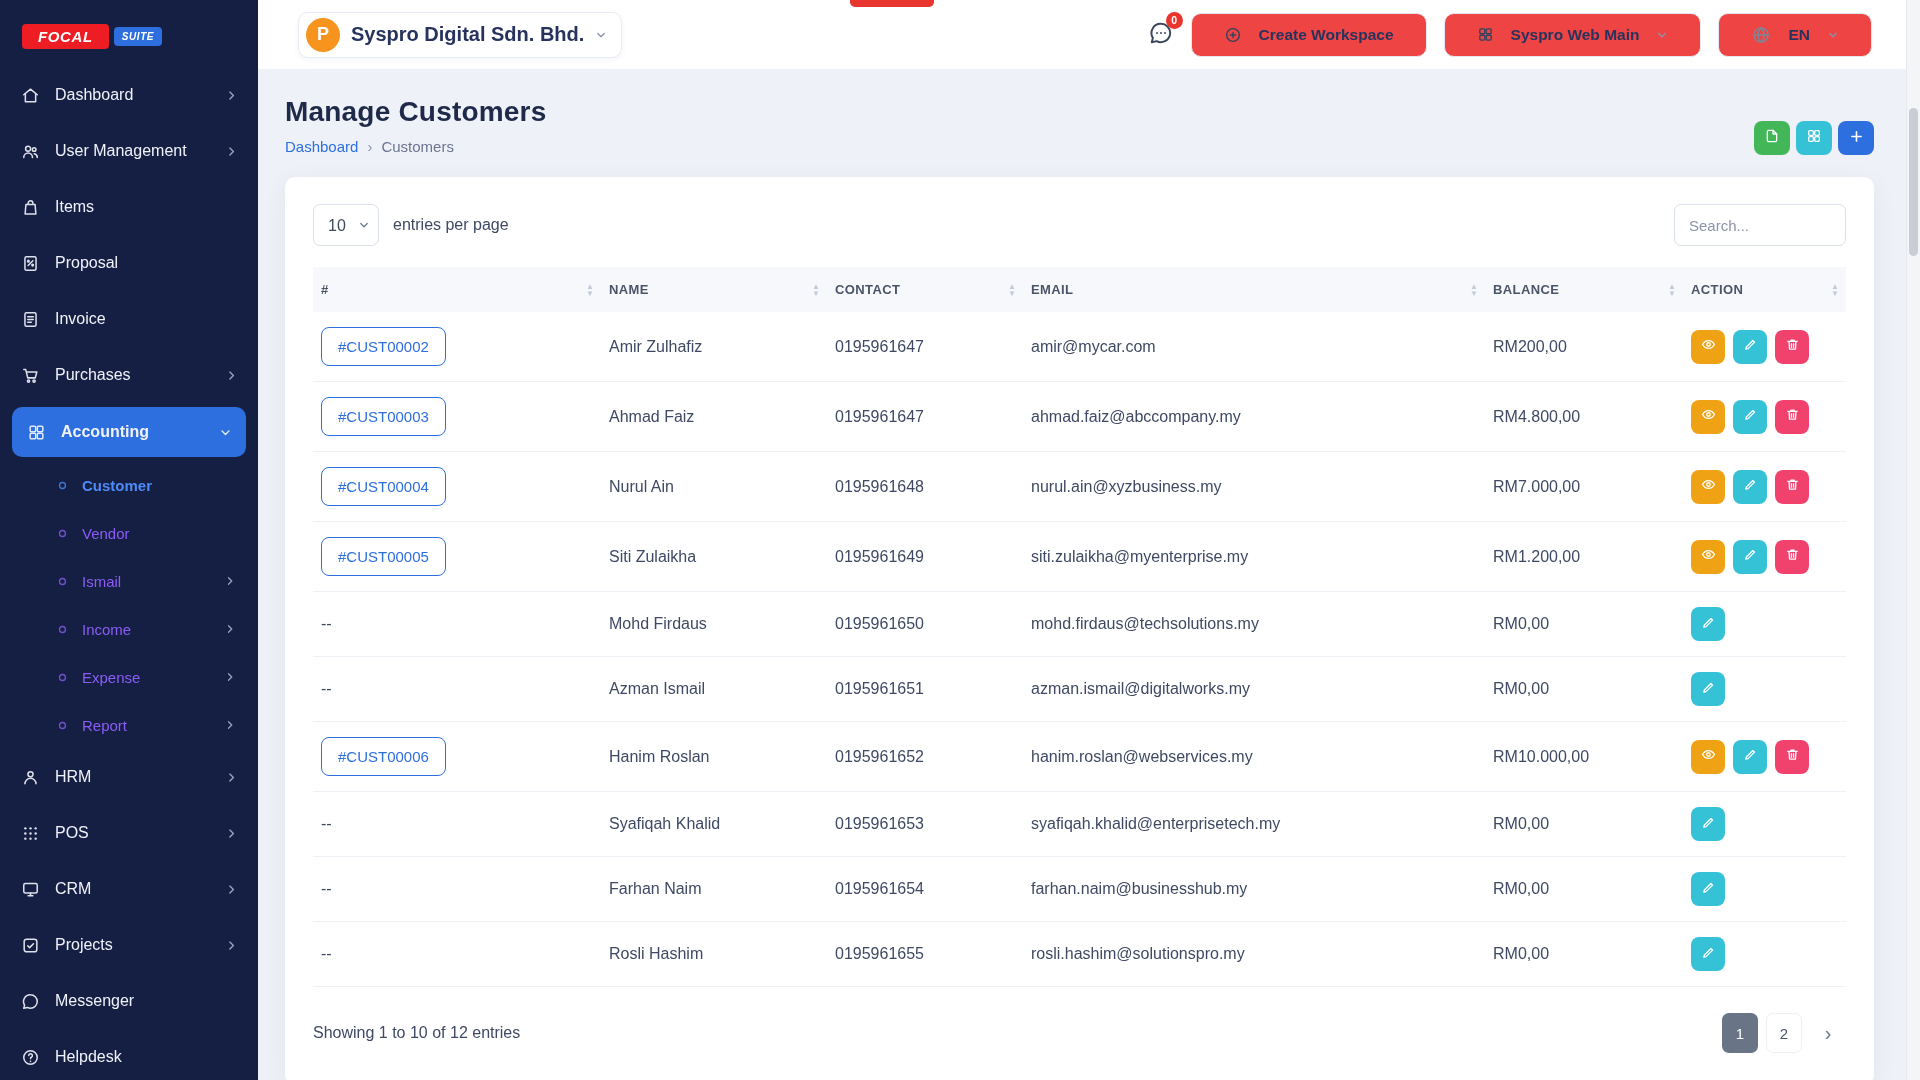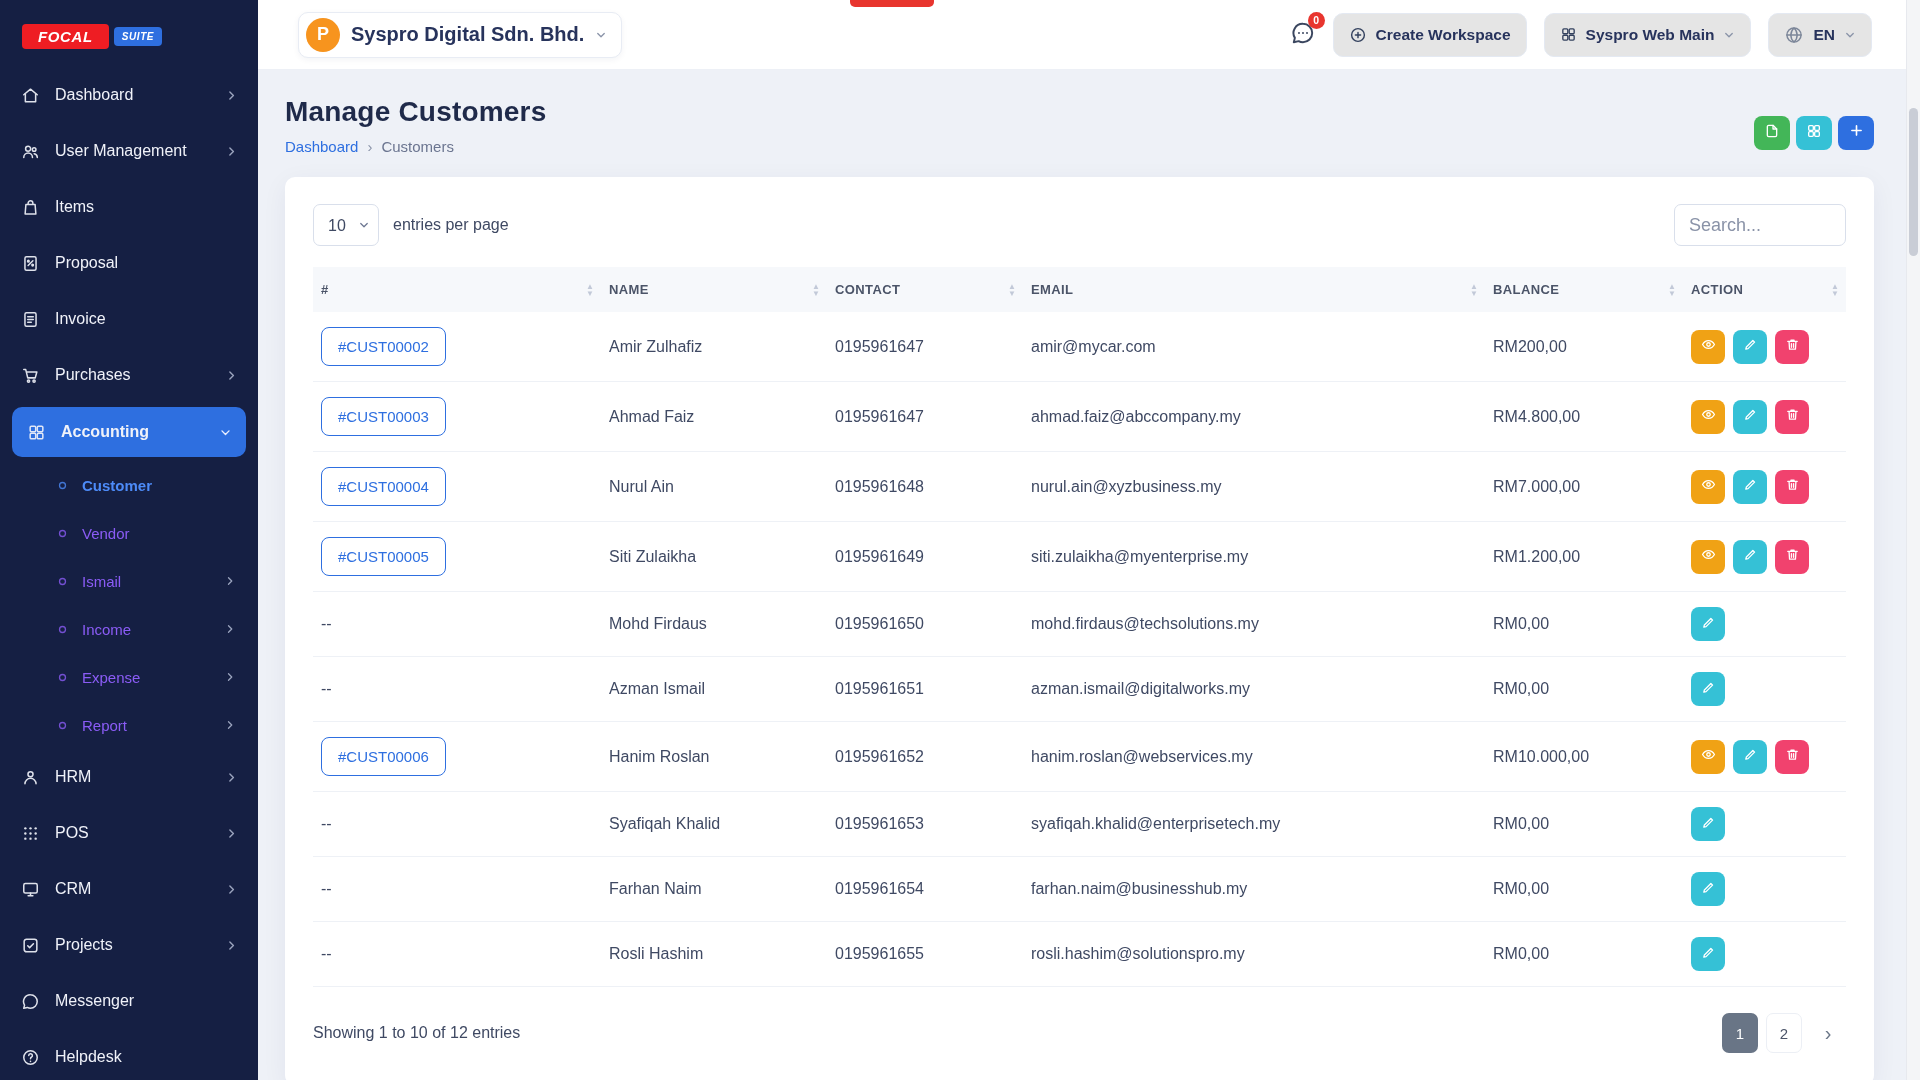--- a/index.html
+++ b/index.html
@@ -24,45 +24,45 @@
 
   
   .topbar{position:fixed;left:258px;right:0;top:0;height:70px;background:#fff;border-bottom:1px solid #edf0f6;display:flex;align-items:center;padding:0 48px 0 40px;z-index:20}
   .company-chip{display:flex;align-items:center;gap:11px;height:46px;padding:0 14px 0 7px;border:1px solid #e8ecf4;border-radius:10px;box-shadow:0 2px 6px rgba(20,30,70,.05);cursor:pointer;background:#fff}
   .company-logo{width:34px;height:34px;border-radius:50%;background:#f7941e;color:#fff;display:flex;align-items:center;justify-content:center;font-weight:800;font-size:18px}
   .company-name{font-size:20px;color:#27335c;font-weight:600}
   .company-chip .chev{color:#8a93a8;display:flex}
   .top-right{margin-left:auto;display:flex;align-items:center;gap:17px}
   .icon-btn{position:relative;color:#3a465f;display:flex;cursor:pointer}
   .count-badge{position:absolute;top:-8px;right:-9px;min-width:17px;height:17px;border-radius:9px;background:#e8352e;color:#fff;font-size:10.5px;display:flex;align-items:center;justify-content:center;padding:0 4px;font-weight:700}
-  .pill{display:flex;align-items:center;gap:9px;height:44px;padding:0 15px;border:1px solid #e4e9f2;border-radius:10px;font-size:15.5px;color:#27335c;font-weight:600;cursor:pointer;background:#e5e5e5}
+  .pill{display:flex;align-items:center;gap:17px;height:44px;padding:0 32px;border:1px solid #e4e9f2;border-radius:10px;font-size:15.5px;color:#27335c;font-weight:600;cursor:pointer;background:#ef4444}
   .pill .chev{color:#8a93a8;display:flex}
   .pill .picon{display:flex;color:#33415e}
   .pill .gicon{display:flex;color:#7c8699}
 
   
   .content{margin-left:258px;padding:96px 46px 0 27px}
-  .page-head{display:flex;align-items:center;justify-content:space-between}
+  .page-head{display:flex;align-items:flex-end;justify-content:space-between}
   h1{font-size:28px;color:#1f2a4a;font-weight:700;letter-spacing:.2px}
   .breadcrumb{margin-top:10px;font-size:15px;display:flex;gap:9px;align-items:center}
   .breadcrumb a{color:#2e6fe0;text-decoration:none;cursor:pointer}
   .breadcrumb .sep{color:#8a93a8}
   .breadcrumb .cur{color:#6b7590}
   .head-actions{display:flex;gap:6px;margin-top:14px}
   .hbtn{width:36px;height:34px;border-radius:8px;display:flex;align-items:center;justify-content:center;color:#fff;cursor:pointer}
   .hbtn.green{background:#43b658}.hbtn.teal{background:#35c1d6}.hbtn.blue{background:#2e6fe0}
 
   .card{margin-top:22px;background:#fff;border-radius:10px;box-shadow:0 6px 26px rgba(30,42,80,.06);padding-bottom:4px}
   .controls{display:flex;align-items:center;padding:27px 28px 21px}
   .select-wrap{position:relative}
   select{appearance:none;-webkit-appearance:none;width:66px;height:42px;border:1px solid #d9dfeb;border-radius:7px;padding:0 26px 0 14px;font-size:16px;color:#3f4963;background:#fff;font-family:inherit}
   .select-wrap .chev{position:absolute;right:9px;top:50%;transform:translateY(-50%);color:#6b7590;pointer-events:none;display:flex}
   .entries-label{margin-left:14px;font-size:16px;color:#3f4963}
   .search{margin-left:auto}
-  .search input{width:172px;height:42px;border:1px solid #d9dfeb;border-radius:7px;padding:0 14px;font-size:18px;color:#3f4963;font-family:inherit}
+  .search input{width:172px;height:42px;border:1px solid #d9dfeb;border-radius:7px;padding:0 14px;font-size:15px;color:#3f4963;font-family:inherit}
   .search input::placeholder{color:#8a93a8}
 
   table{width:calc(100% - 56px);margin:0 28px;border-collapse:collapse;table-layout:fixed}
   thead th{background:#f6f8fb;text-align:left;font-size:13px;color:#4b5468;font-weight:700;letter-spacing:.4px;padding:15px 26px 15px 8px;position:relative;text-transform:uppercase;cursor:pointer}
   .sort{position:absolute;right:7px;top:50%;transform:translateY(-50%);display:flex;flex-direction:column;color:#c2c9d8;font-size:8px;line-height:7.5px;letter-spacing:0}
   tbody td{padding:15px 8px;border-bottom:1px solid #eef1f6;font-size:16px;color:#3f4963;vertical-align:middle;overflow:hidden;white-space:nowrap}
   .id-badge{display:inline-block;border:1px solid #2e6fe0;color:#2e6fe0;border-radius:8px;padding:10px 16px;font-size:15px;background:#fff;cursor:pointer}
   .dash{color:#3f4963}
   .abtn{display:inline-flex;width:34px;height:34px;border-radius:8px;align-items:center;justify-content:center;color:#fff;margin-right:8px;cursor:pointer;vertical-align:middle}
   .abtn.view{background:#f0a215}.abtn.edit{background:#35c1d6}.abtn.del{background:#f1426e}

